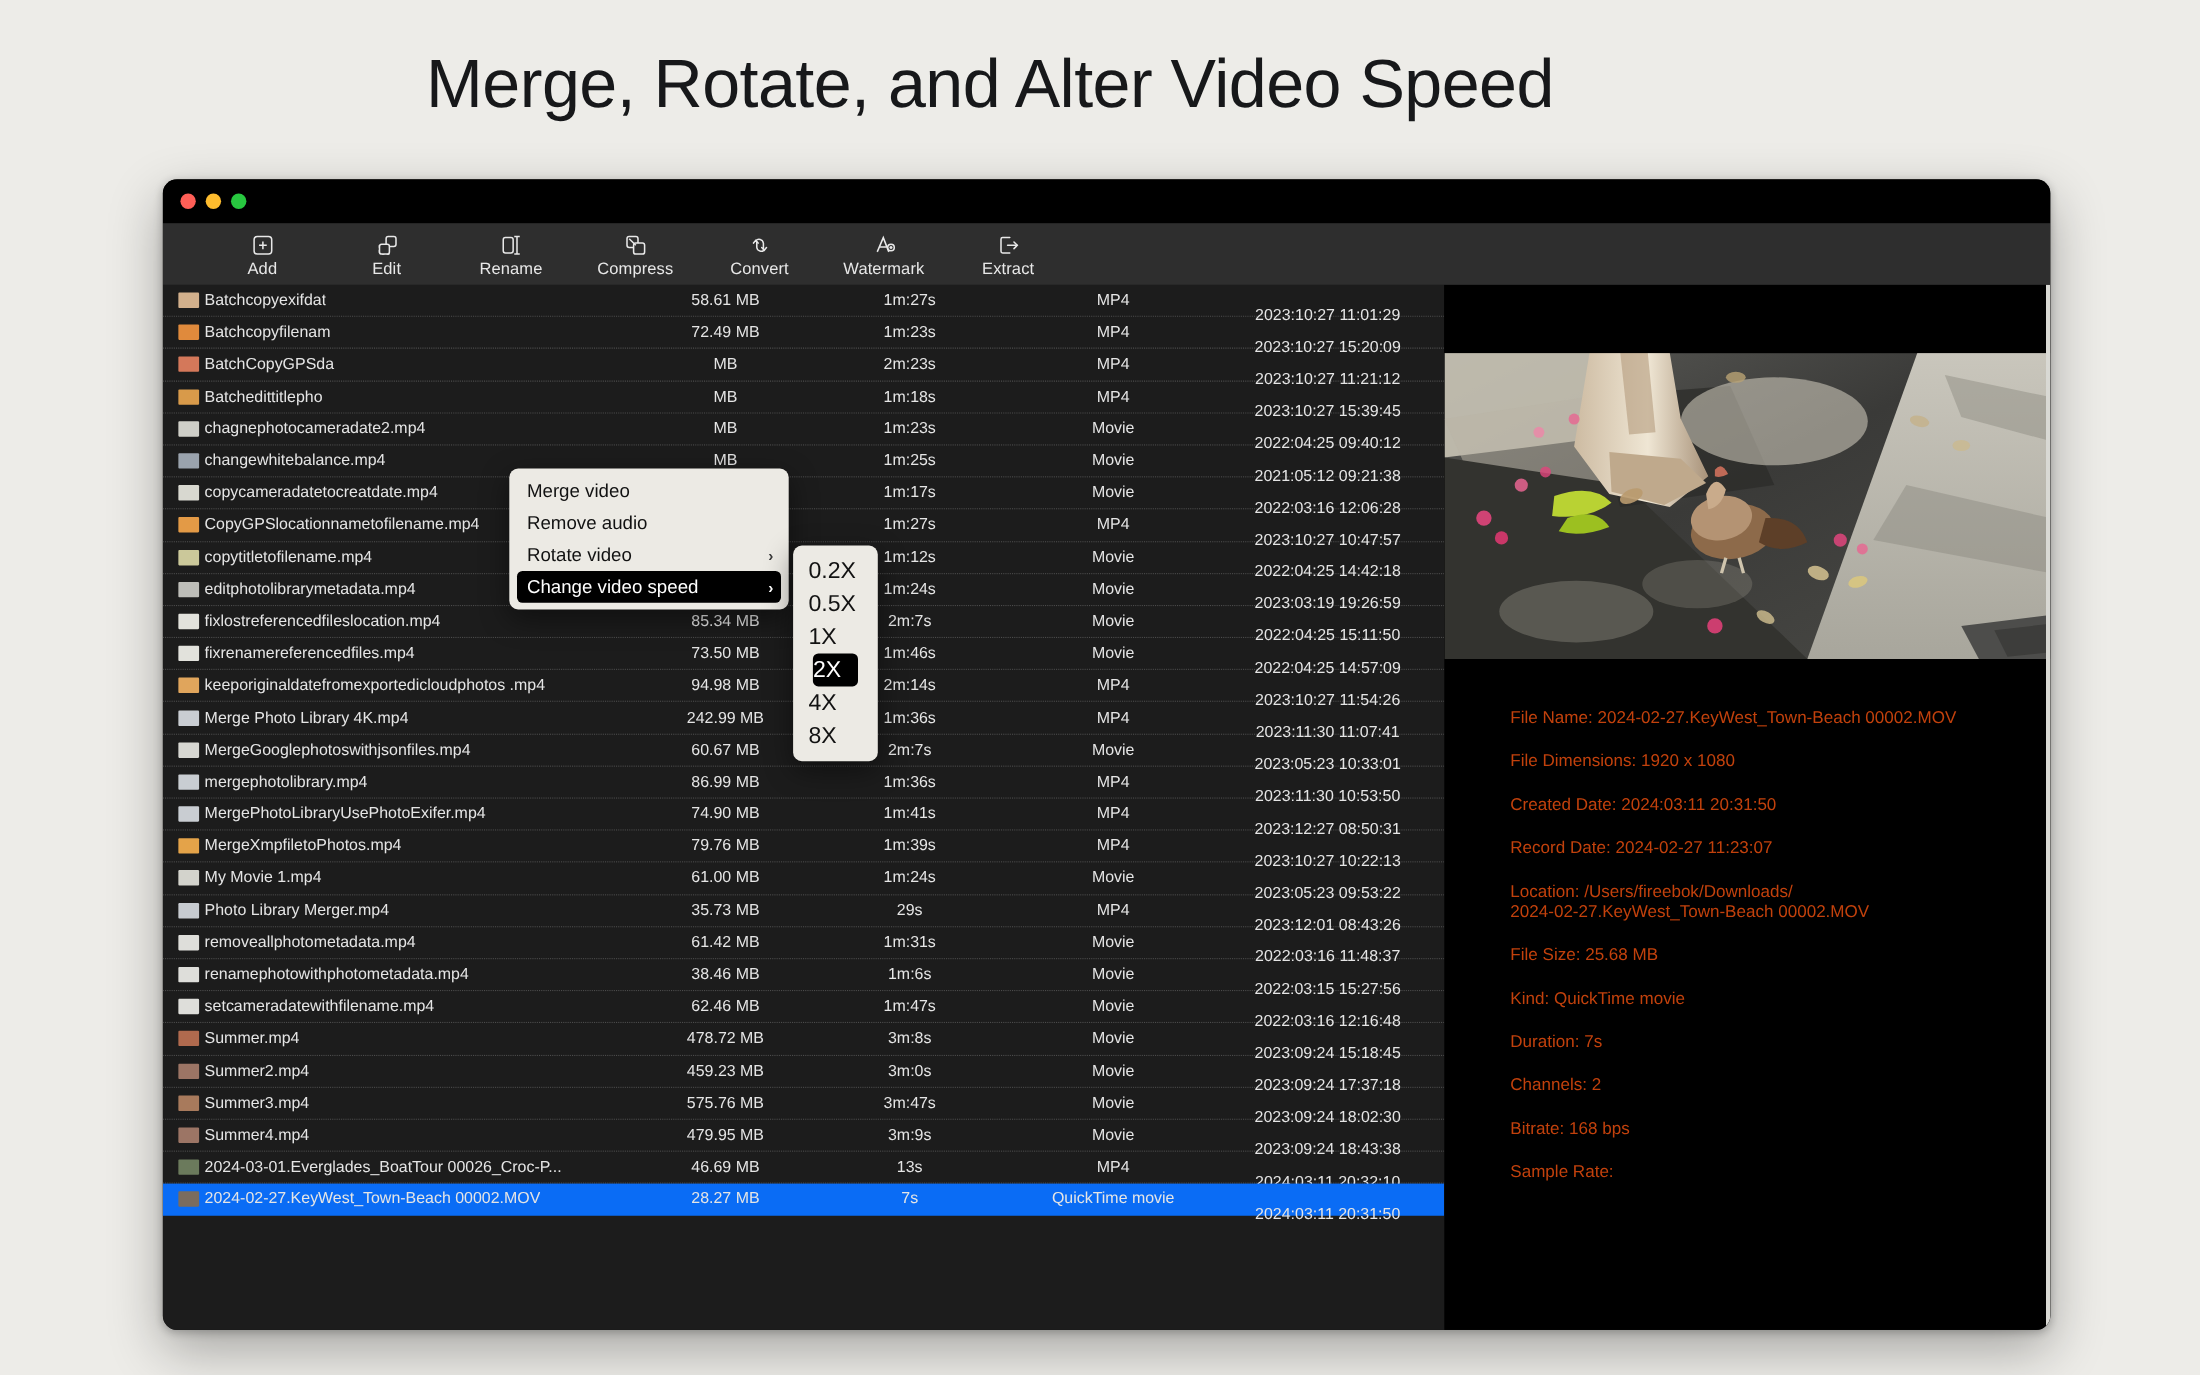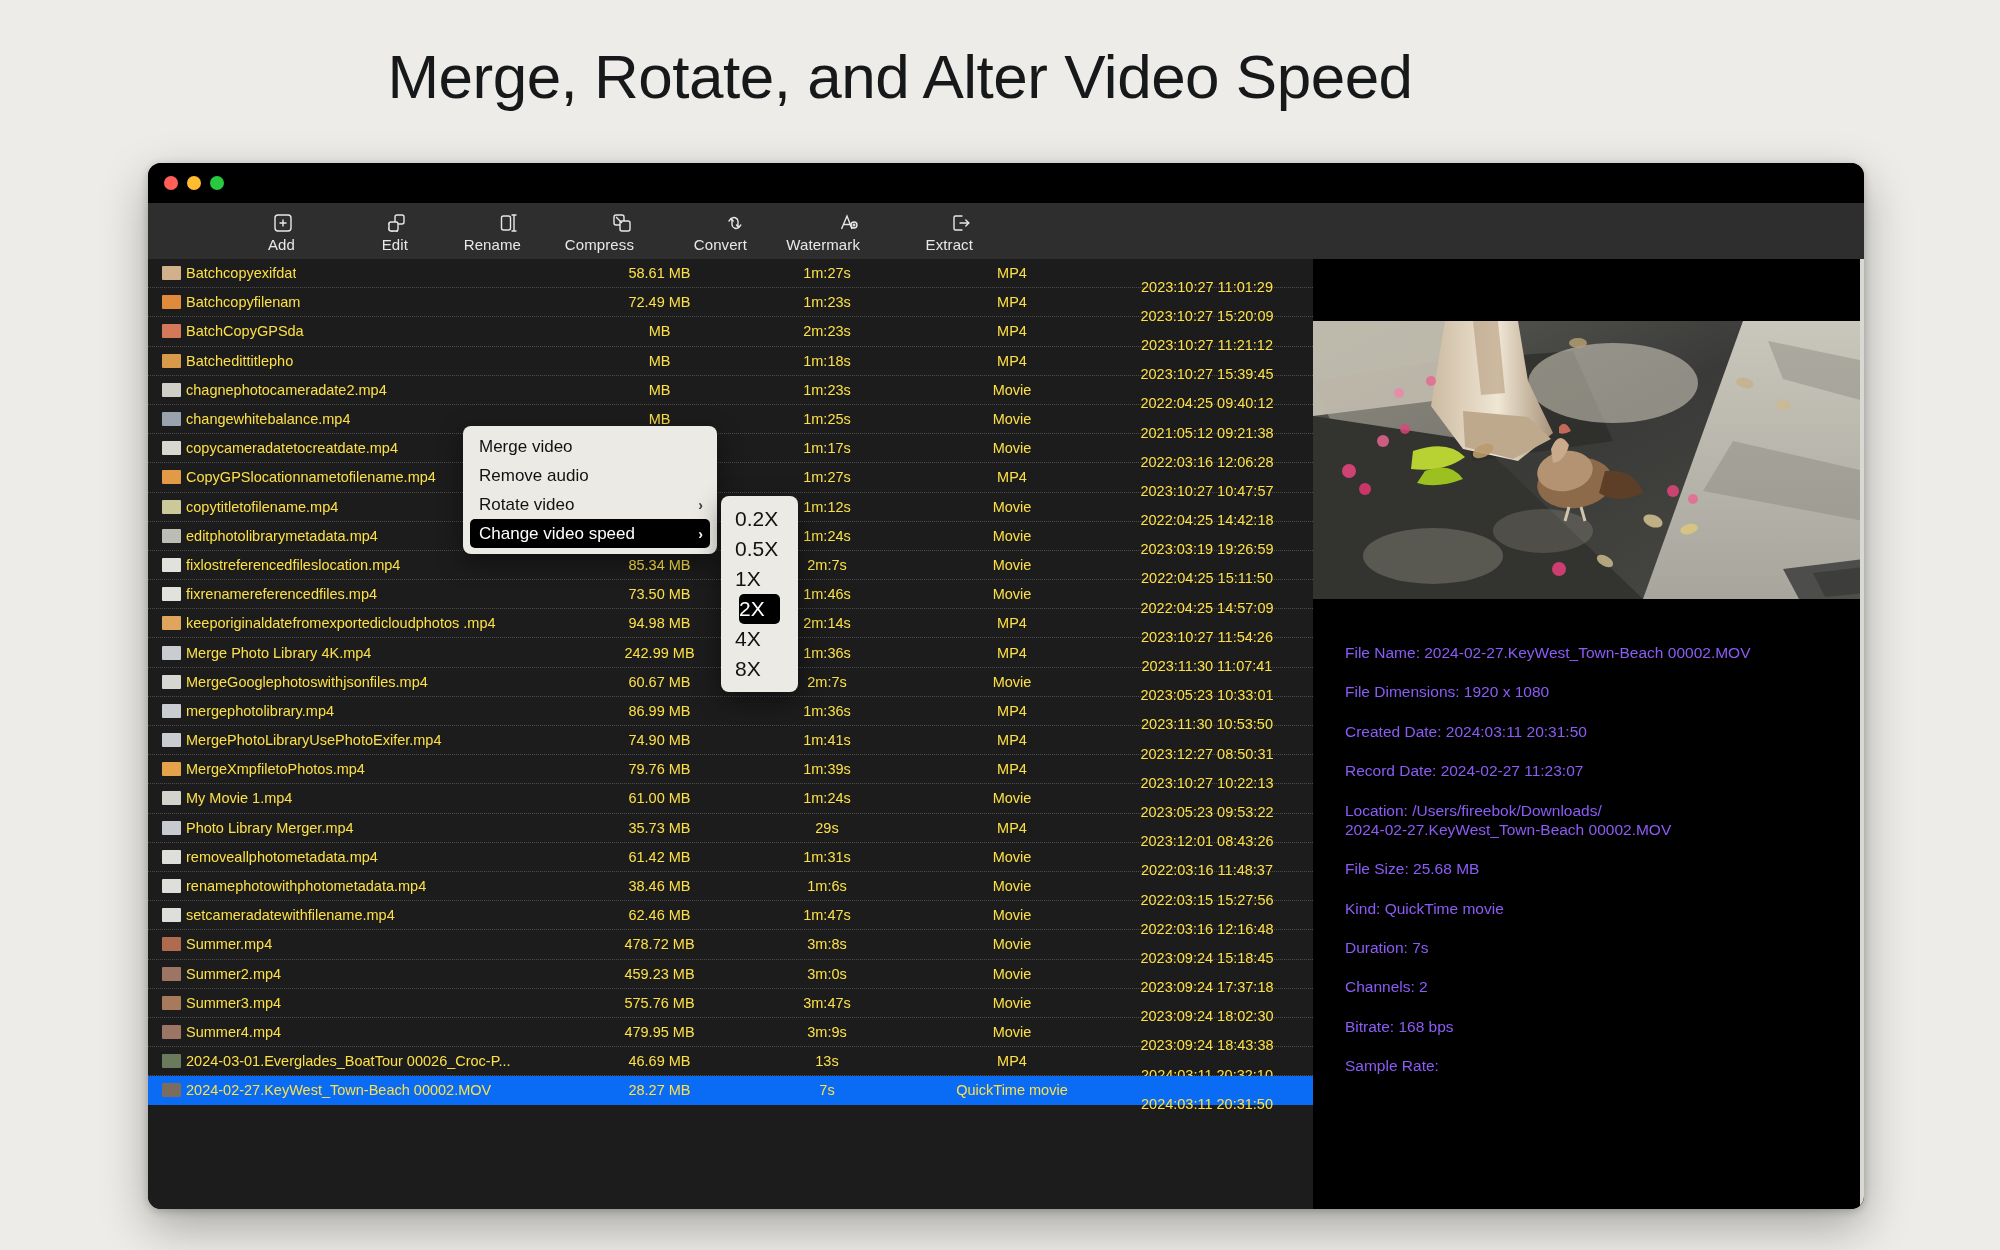--- a/index.html
+++ b/index.html
@@ -61,21 +61,21 @@
     background: #2e2e2e;
     display: flex;
     align-items: center;
     padding-left: 34px;
     gap: 0;
   }
   .tool {
     width: 113px;
     display: flex;
     flex-direction: column;
-    align-items: flex-end;
+    align-items: center;
     justify-content: center;
     gap: 2px;
     cursor: default;
   }
   .tool svg { display: block; }
   .tool .tlabel {
     font-size: 15px;
     color: #e8e8e8;
     line-height: 1;
     letter-spacing: 0.1px;
@@ -99,21 +99,21 @@
     background: #000000;
     overflow: hidden;
   }
 
   
   .row {
     position: relative;
     height: 29.2px;
     display: flex;
     align-items: center;
-    color: #fde047;
+    color: #e5e5e5;
     font-size: 14.5px;
     border-bottom: 1px dotted #4c4c4c;
     padding-left: 14px;
   }
   .row.selected {
     background: #0a6cf5;
     border-bottom: 1px solid #0a6cf5;
   }
   .row .c-name {
     flex: 0 0 420px;
@@ -203,22 +203,22 @@
   .preview .photo {
     position: absolute;
     top: 62px; left: 0;
     width: 551px; height: 278px;
     overflow: hidden;
   }
 
   
   .info {
     position: relative;
-    padding: 44px 0 0 32px;
-    color: #8b5cf6;
+    padding: 44px 0 0 60px;
+    color: #c2410c;
     font-size: 15.5px;
     line-height: 1.25;
   }
   .info .line { margin-bottom: 20px; white-space: pre-line; }
 
   .scrollbar {
     position: absolute;
     right: 0; top: 0;
     width: 4px; height: 100%;
     background: #d9d9d4;

